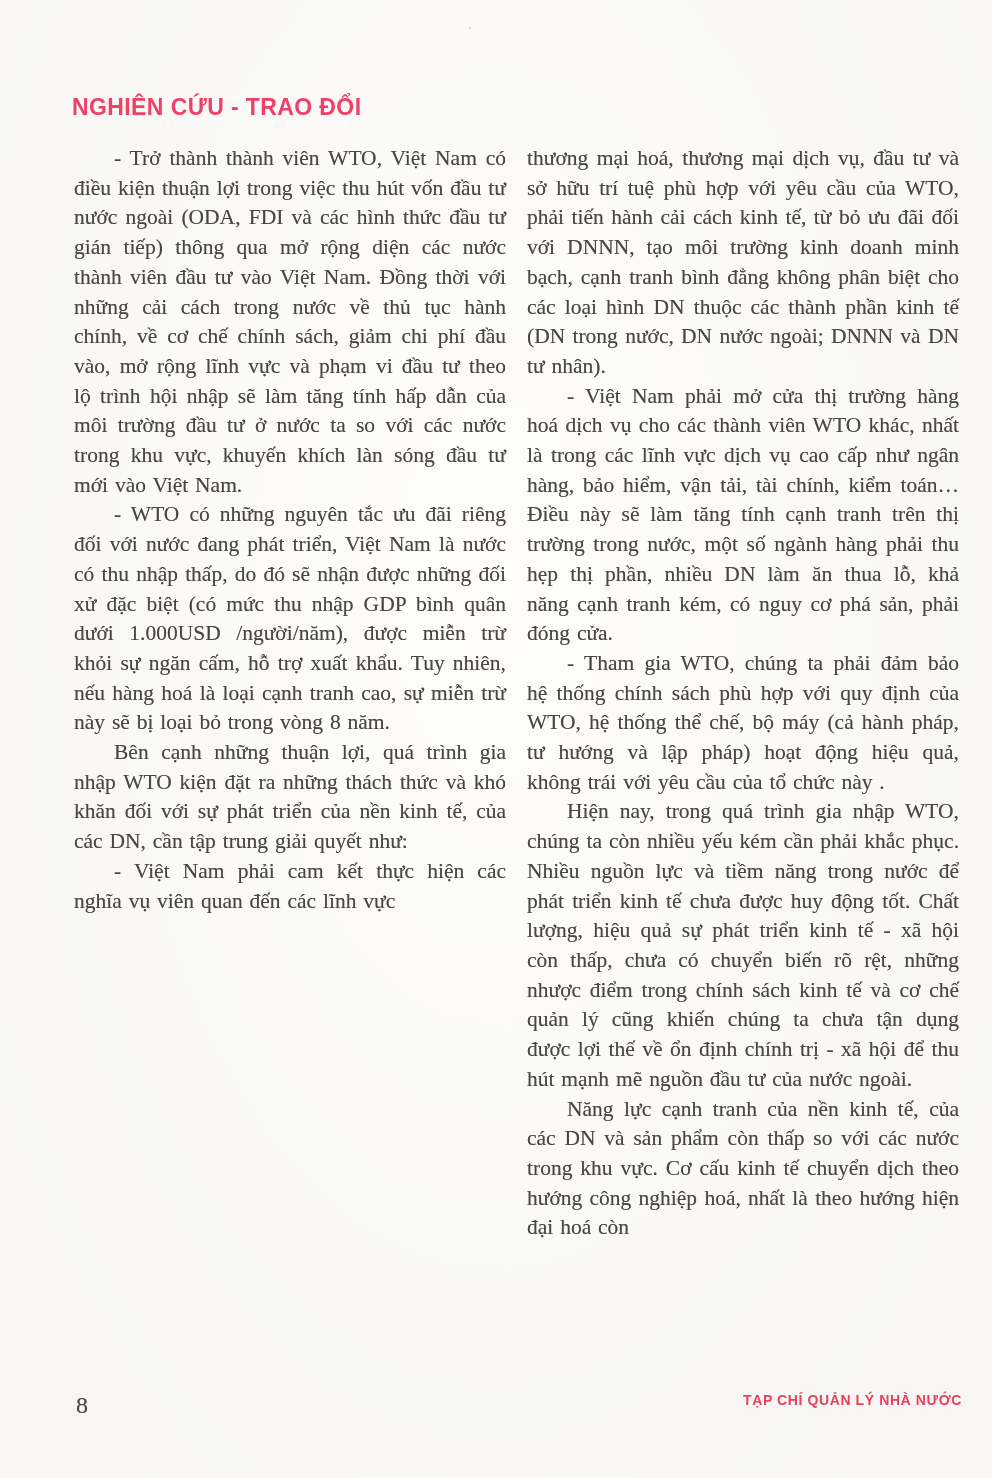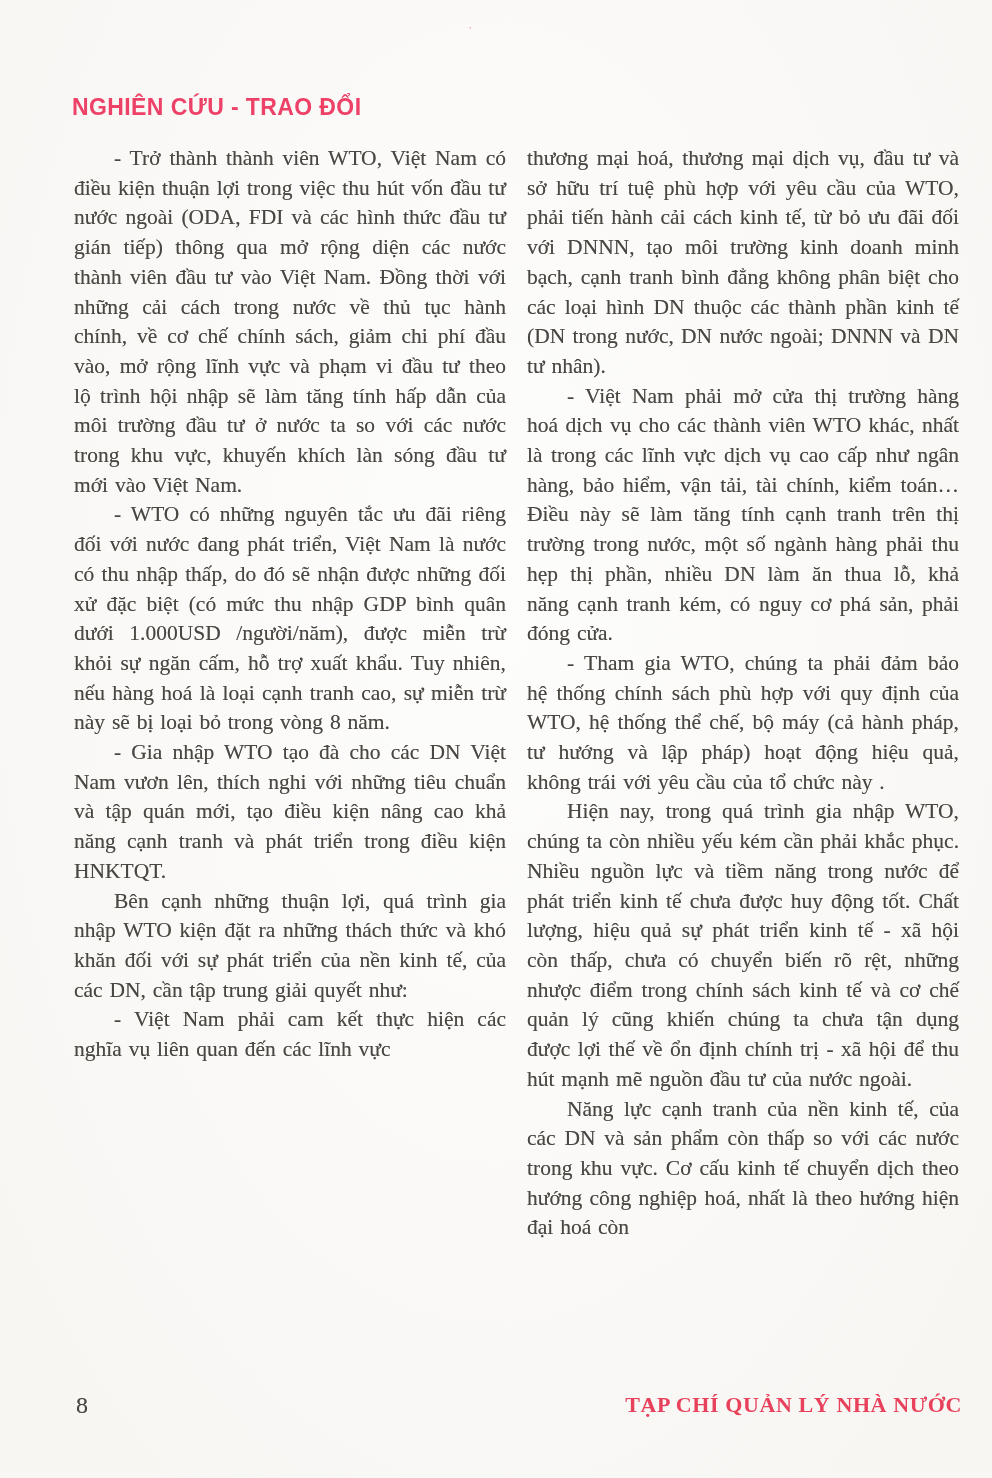--- a/index.html
+++ b/index.html
@@ -52,23 +52,23 @@
   .footer-pagenum{
     position:absolute;
     left:76px;top:1392px;
     font-size:24px;
     color:#4a4742;
     text-shadow:0 0 0.6px rgba(80,76,70,0.5);
   }
   .footer-journal{
     position:absolute;
     right:30px;top:1392px;
-    font-family:Liberation Serif, serif;
+    font-family:Liberation Sans, sans-serif;
     font-weight:bold;
-    font-size:22px;
+    font-size:14px;
     letter-spacing:0.6px;
     color:#e8415c;
   }
   .scan-mark{
     position:absolute;
     background:transparent;
     color:#f2a7b4;
     font-size:13px;
     pointer-events:none;
   }
@@ -84,23 +84,22 @@
   <div class="header">NGHIÊN CỨU - TRAO ĐỔI</div>
 
   <span class="scan-mark mark-1">·</span>
   <span class="scan-mark mark-2">·</span>
   <span class="scan-mark mark-3">·</span>
 
   <div class="columns">
     <div class="col">
       <p>- Trở thành thành viên WTO, Việt Nam có điều kiện thuận lợi trong việc thu hút vốn đầu tư  nước ngoài (ODA, FDI và các hình thức đầu tư gián tiếp) thông qua mở rộng diện các nước thành viên đầu tư vào Việt Nam. Đồng thời với những cải cách trong nước về thủ tục hành chính, về cơ chế chính sách, giảm chi phí đầu vào, mở rộng lĩnh vực và phạm vi đầu tư theo lộ trình hội nhập sẽ làm tăng tính hấp dẫn của môi trường đầu tư ở nước ta so với các nước trong khu vực, khuyến khích làn sóng đầu tư mới vào Việt Nam.</p>
       <p>- WTO có những nguyên tắc ưu đãi riêng đối với nước đang phát triển, Việt Nam là nước có thu nhập thấp, do đó sẽ nhận được những đối xử đặc biệt (có mức thu nhập GDP bình quân dưới 1.000USD /người/năm), được miễn trừ khỏi sự ngăn cấm, hỗ trợ xuất khẩu. Tuy nhiên, nếu hàng hoá là loại cạnh tranh cao, sự miễn trừ này sẽ bị loại bỏ trong vòng 8 năm.</p>
-      <p>- Gia nhập WTO tạo đà cho các DN Việt Nam vươn lên, thích nghi với những tiêu chuẩn và tập quán mới, tạo điều kiện nâng cao khả năng cạnh tranh và phát triển trong điều kiện HNKTQT.</p>
       <p>Bên cạnh những thuận lợi, quá trình gia nhập WTO kiện đặt ra những thách thức và khó khăn đối với sự phát triển của nền kinh tế, của các DN, cần tập trung giải quyết như:</p>
-      <p>- Việt Nam phải cam kết thực hiện các nghĩa vụ liên quan đến các lĩnh vực</p>
+      <p>- Việt Nam phải cam kết thực hiện các nghĩa vụ viên quan đến các lĩnh vực</p>
     </div>
     <div class="col">
       <p class="no-indent">thương mại hoá, thương mại dịch vụ, đầu tư và sở hữu trí tuệ phù hợp với yêu cầu của WTO, phải tiến hành cải cách kinh tế, từ bỏ ưu đãi đối với DNNN, tạo môi trường kinh doanh minh bạch, cạnh tranh bình đẳng không phân biệt cho các loại hình DN thuộc các thành phần kinh tế (DN trong nước, DN nước ngoài; DNNN và DN tư nhân).</p>
       <p>- Việt Nam phải mở cửa thị trường hàng hoá dịch vụ cho các thành viên WTO khác, nhất là trong các lĩnh vực dịch vụ cao cấp như ngân hàng, bảo hiểm, vận tải, tài chính, kiểm toán… Điều này sẽ làm tăng tính cạnh tranh trên thị trường trong nước, một số ngành hàng phải thu hẹp thị phần, nhiều DN làm ăn thua lỗ, khả năng cạnh tranh kém, có nguy cơ phá sản, phải đóng cửa.</p>
       <p>- Tham gia WTO, chúng ta phải đảm bảo hệ thống chính sách phù hợp với quy định của WTO, hệ thống thể chế, bộ máy (cả hành pháp, tư hướng và lập pháp)  hoạt động hiệu quả, không trái với yêu cầu của tổ chức này .</p>
       <p>Hiện nay, trong quá trình gia nhập WTO, chúng ta còn nhiều yếu kém cần phải khắc phục. Nhiều nguồn lực và tiềm năng trong nước để phát triển kinh tế chưa được huy động tốt. Chất lượng, hiệu quả sự phát triển kinh tế - xã hội còn thấp, chưa có chuyển biến rõ rệt, những nhược điểm trong chính sách kinh tế và cơ chế quản lý cũng khiến chúng ta chưa tận dụng được lợi thế về ổn định chính trị - xã hội để thu hút mạnh mẽ nguồn đầu tư của nước ngoài.</p>
       <p>Năng lực cạnh tranh của nền kinh tế, của các DN và sản phẩm còn thấp so với các nước trong khu vực. Cơ cấu kinh tế chuyển dịch theo hướng công nghiệp hoá, nhất là theo hướng hiện đại hoá còn</p>
     </div>
   </div>
 

